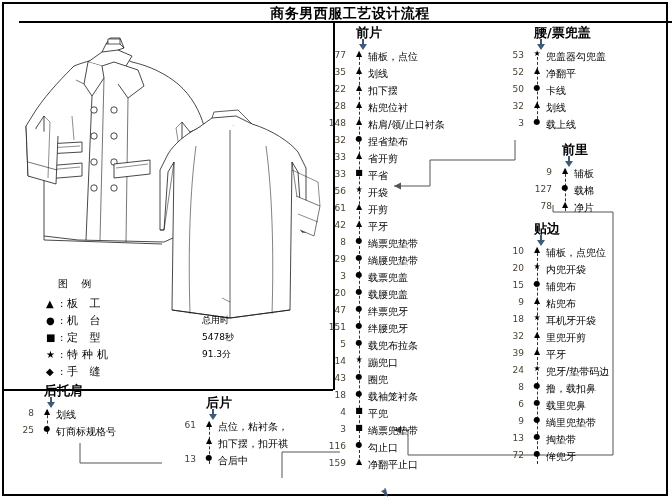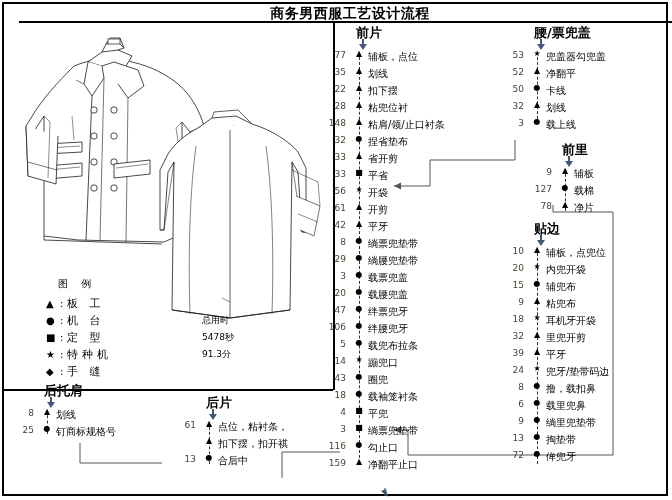--- a/index.html
+++ b/index.html
@@ -438,21 +438,21 @@
           <span class="step-num">20</span>
           <span class="step-sym">●</span>
           <span class="step-label">载腰兜盖</span>
         </div>
       <div class="step">
           <span class="step-num">47</span>
           <span class="step-sym">●</span>
           <span class="step-label">绊票兜牙</span>
         </div>
       <div class="step">
-          <span class="step-num">106</span>
+          <span class="step-num">151</span>
           <span class="step-sym">●</span>
           <span class="step-label">绊腰兜牙</span>
         </div>
       <div class="step">
           <span class="step-num">5</span>
           <span class="step-sym">●</span>
           <span class="step-label">载兜布拉条</span>
         </div>
       <div class="step">
           <span class="step-num">14</span>

